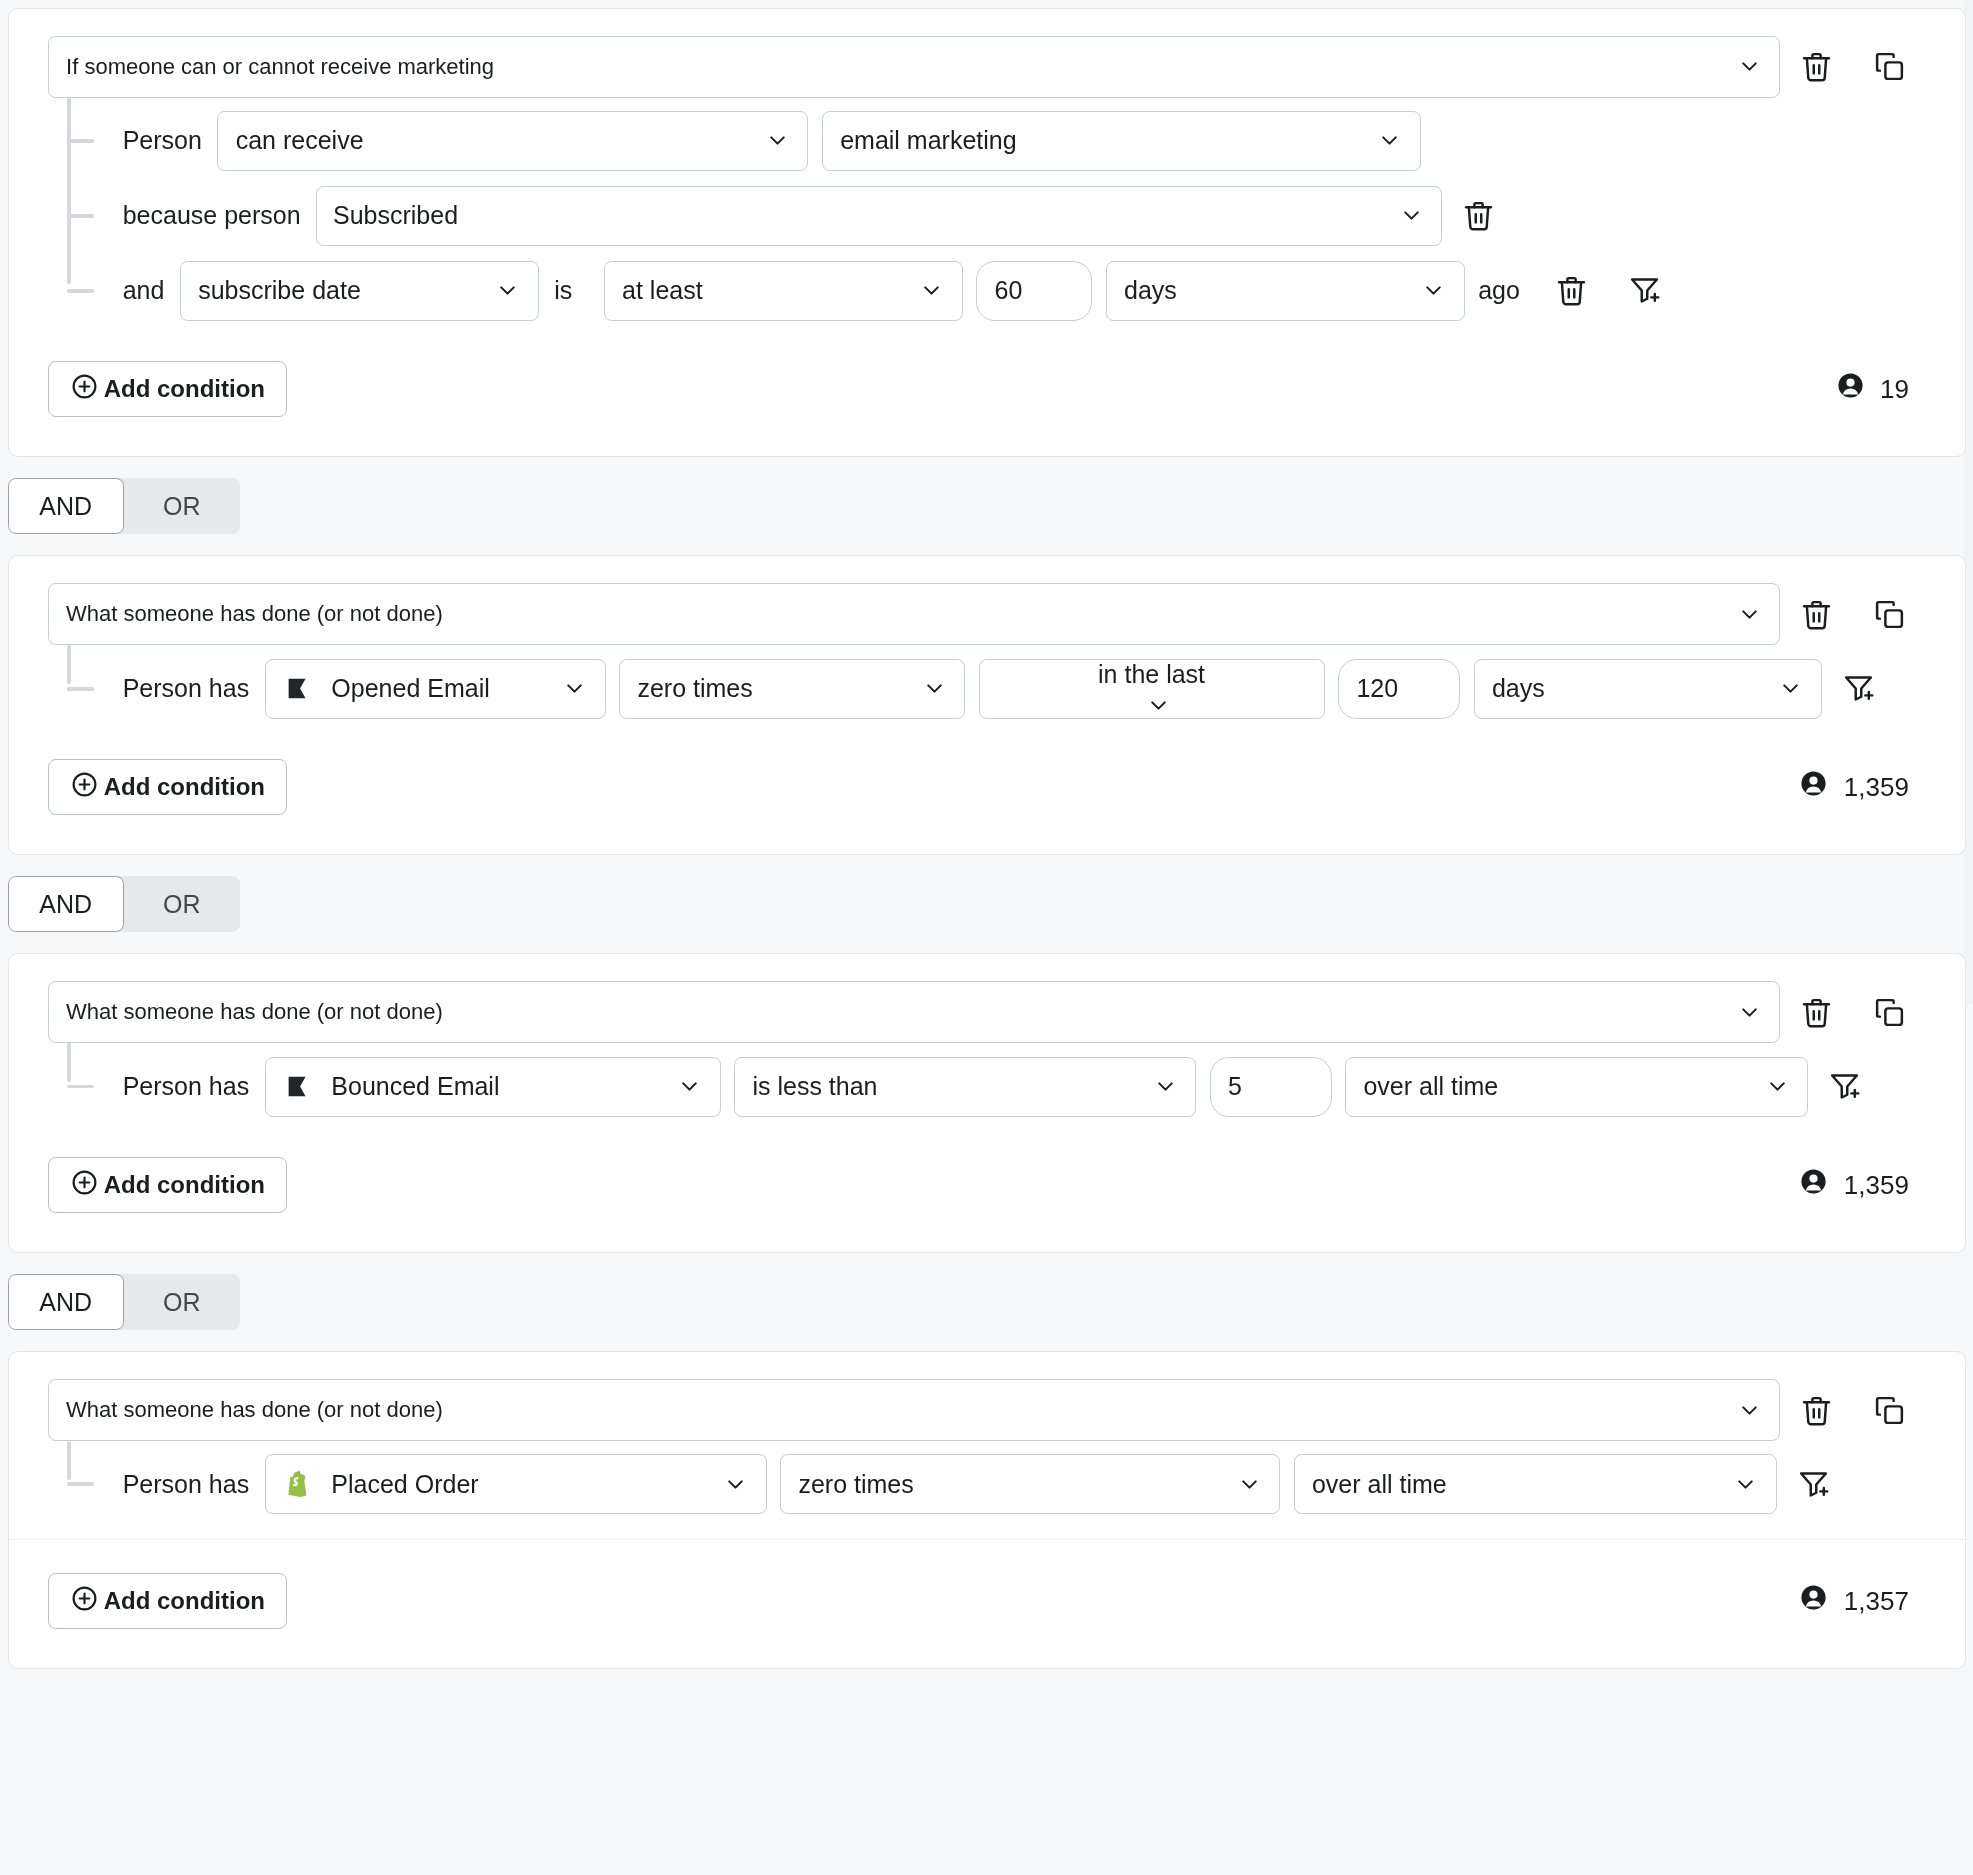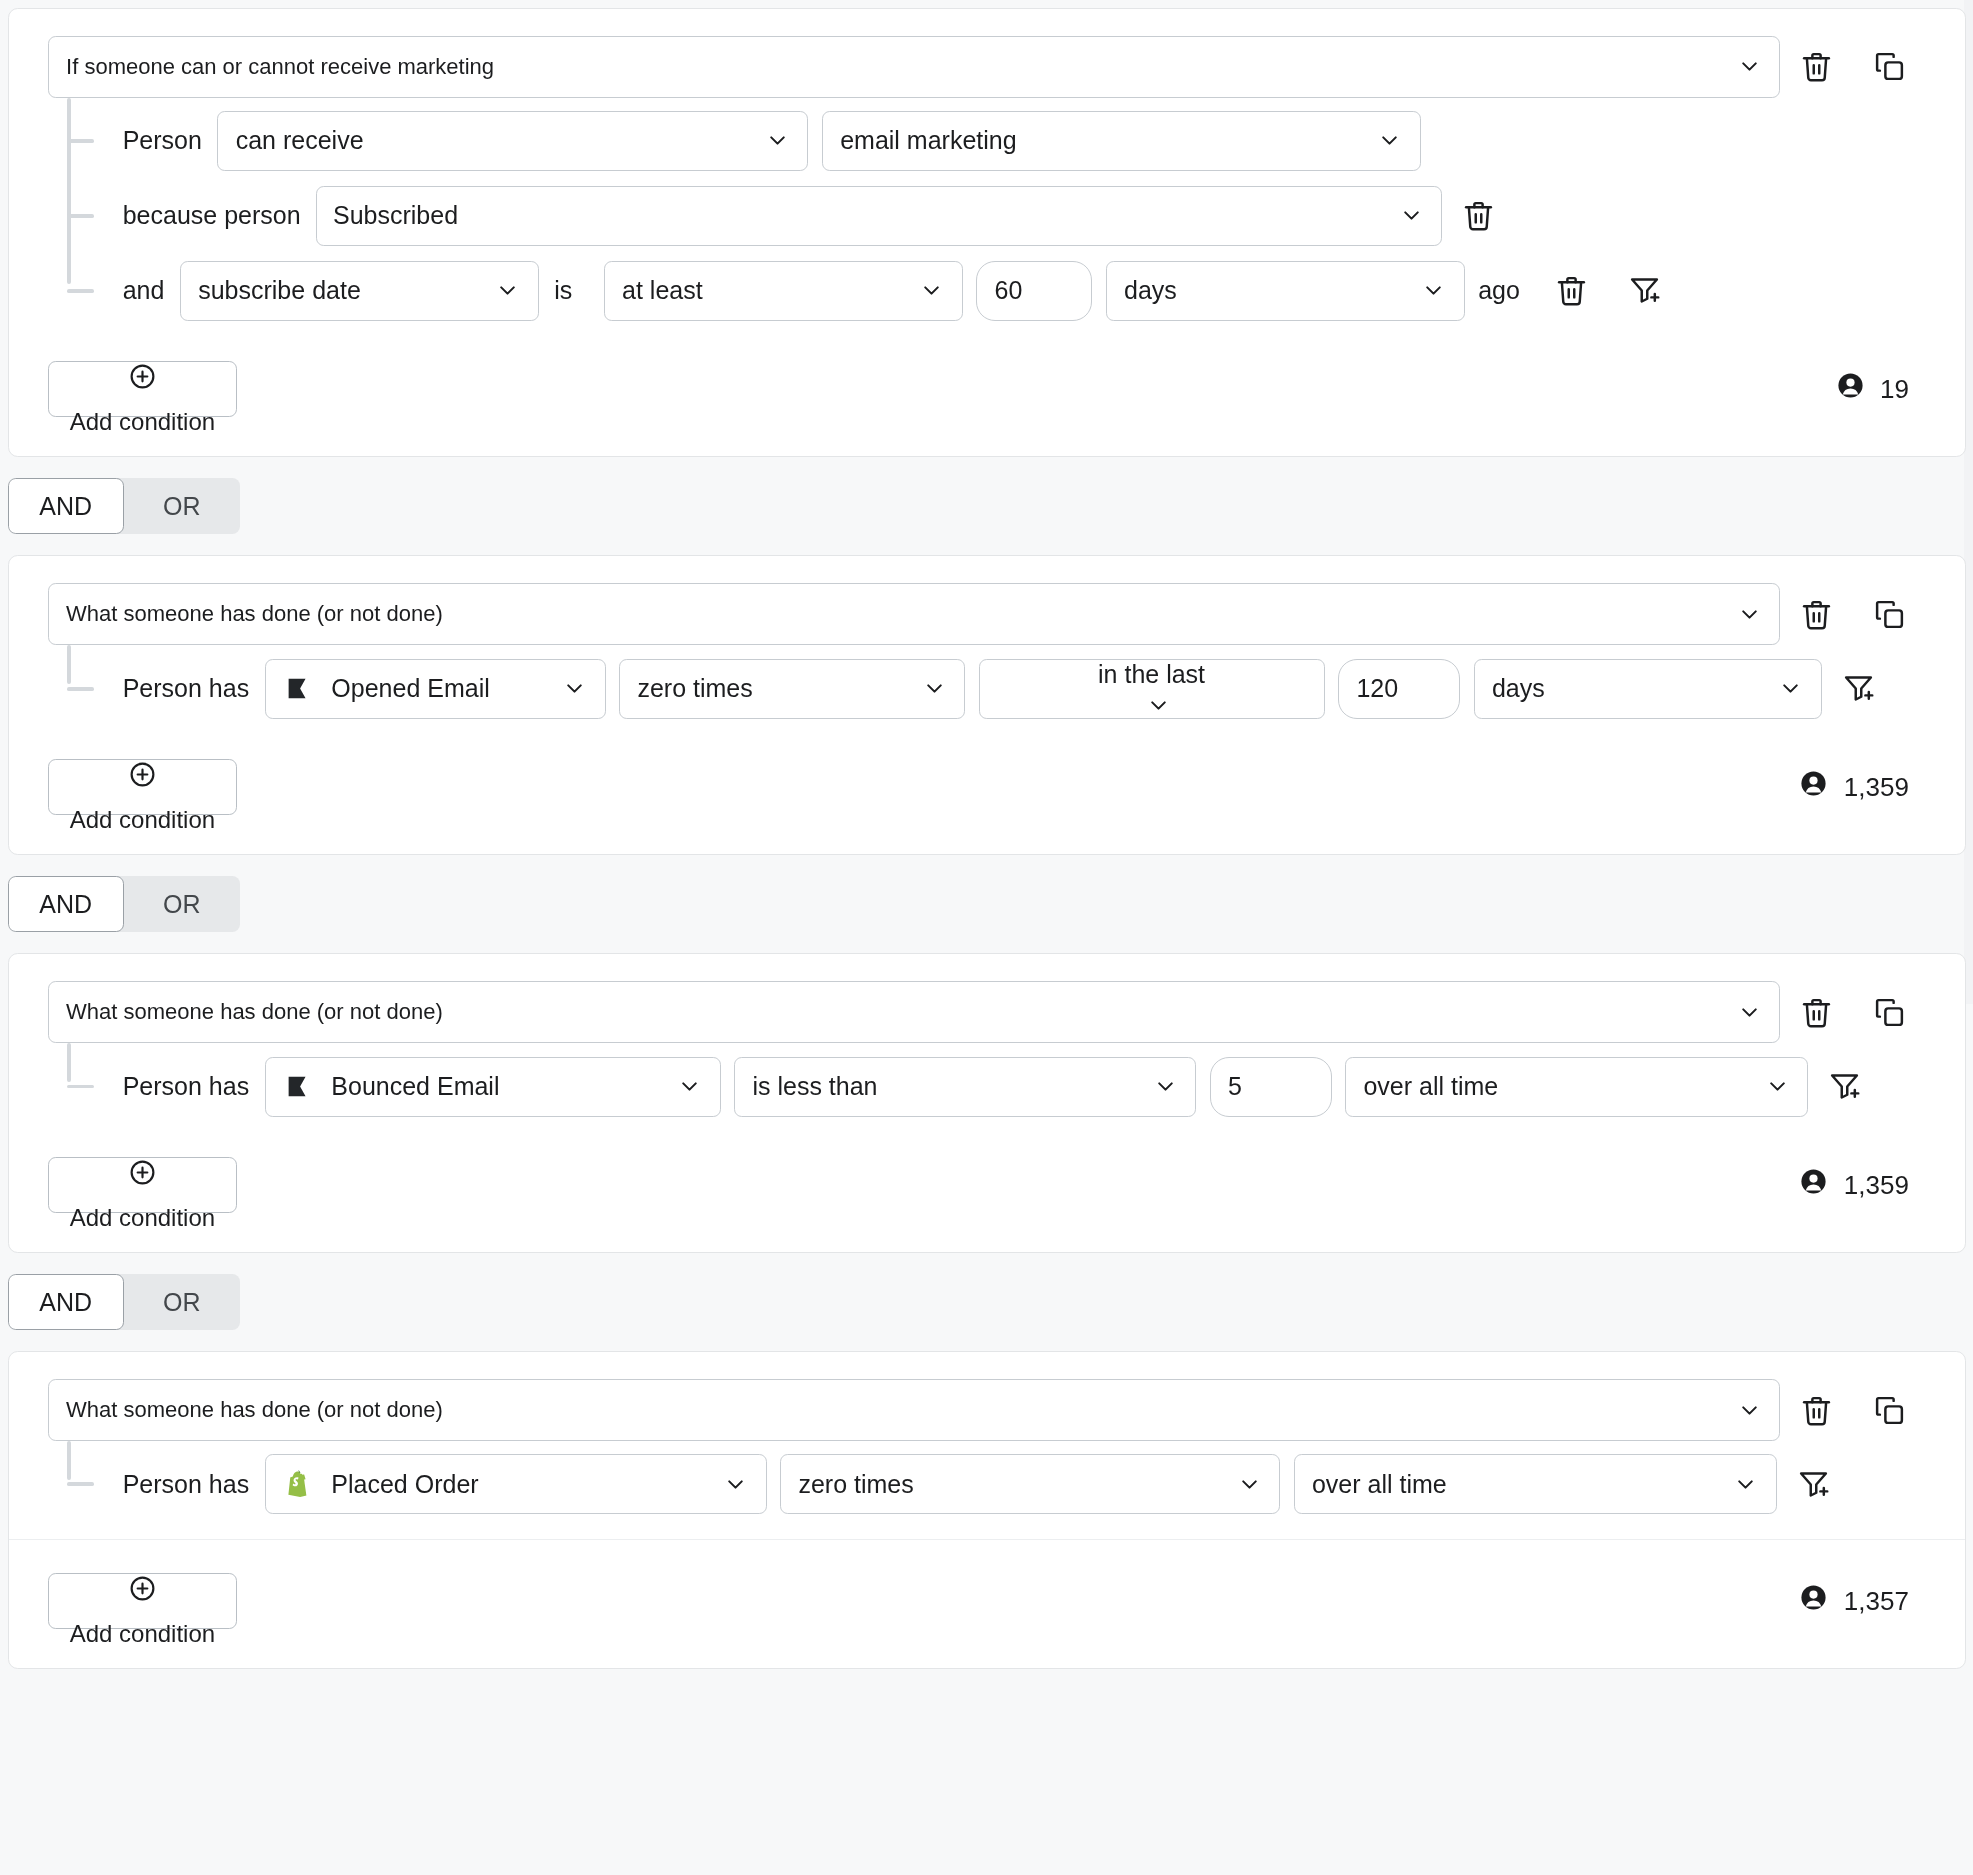--- a/index.html
+++ b/index.html
@@ -186,32 +186,31 @@
   
   .card-footer {
     display: flex;
     align-items: center;
     justify-content: space-between;
     padding: 33px 39px 39px 39px;
   }
   .add-cond {
     display: inline-flex;
     align-items: center;
-    gap: 11px;
+    gap: 5px;
     height: 56px;
     padding: 0 21px;
     background: #ffffff;
     border: 1px solid #b9bfc5;
     border-radius: 7.7px;
     font-size: 24px;
-    font-weight: normal;
+    font-weight: bold;
     color: #1c1d1f;
     cursor: pointer;
     white-space: nowrap;
-    flex-direction: column;
   }
   .people {
     display: inline-flex;
     align-items: center;
     gap: 15.4px;
     font-size: 26px;
     color: #1c1d1f;
     padding-right: 17.4px;
   }
 

